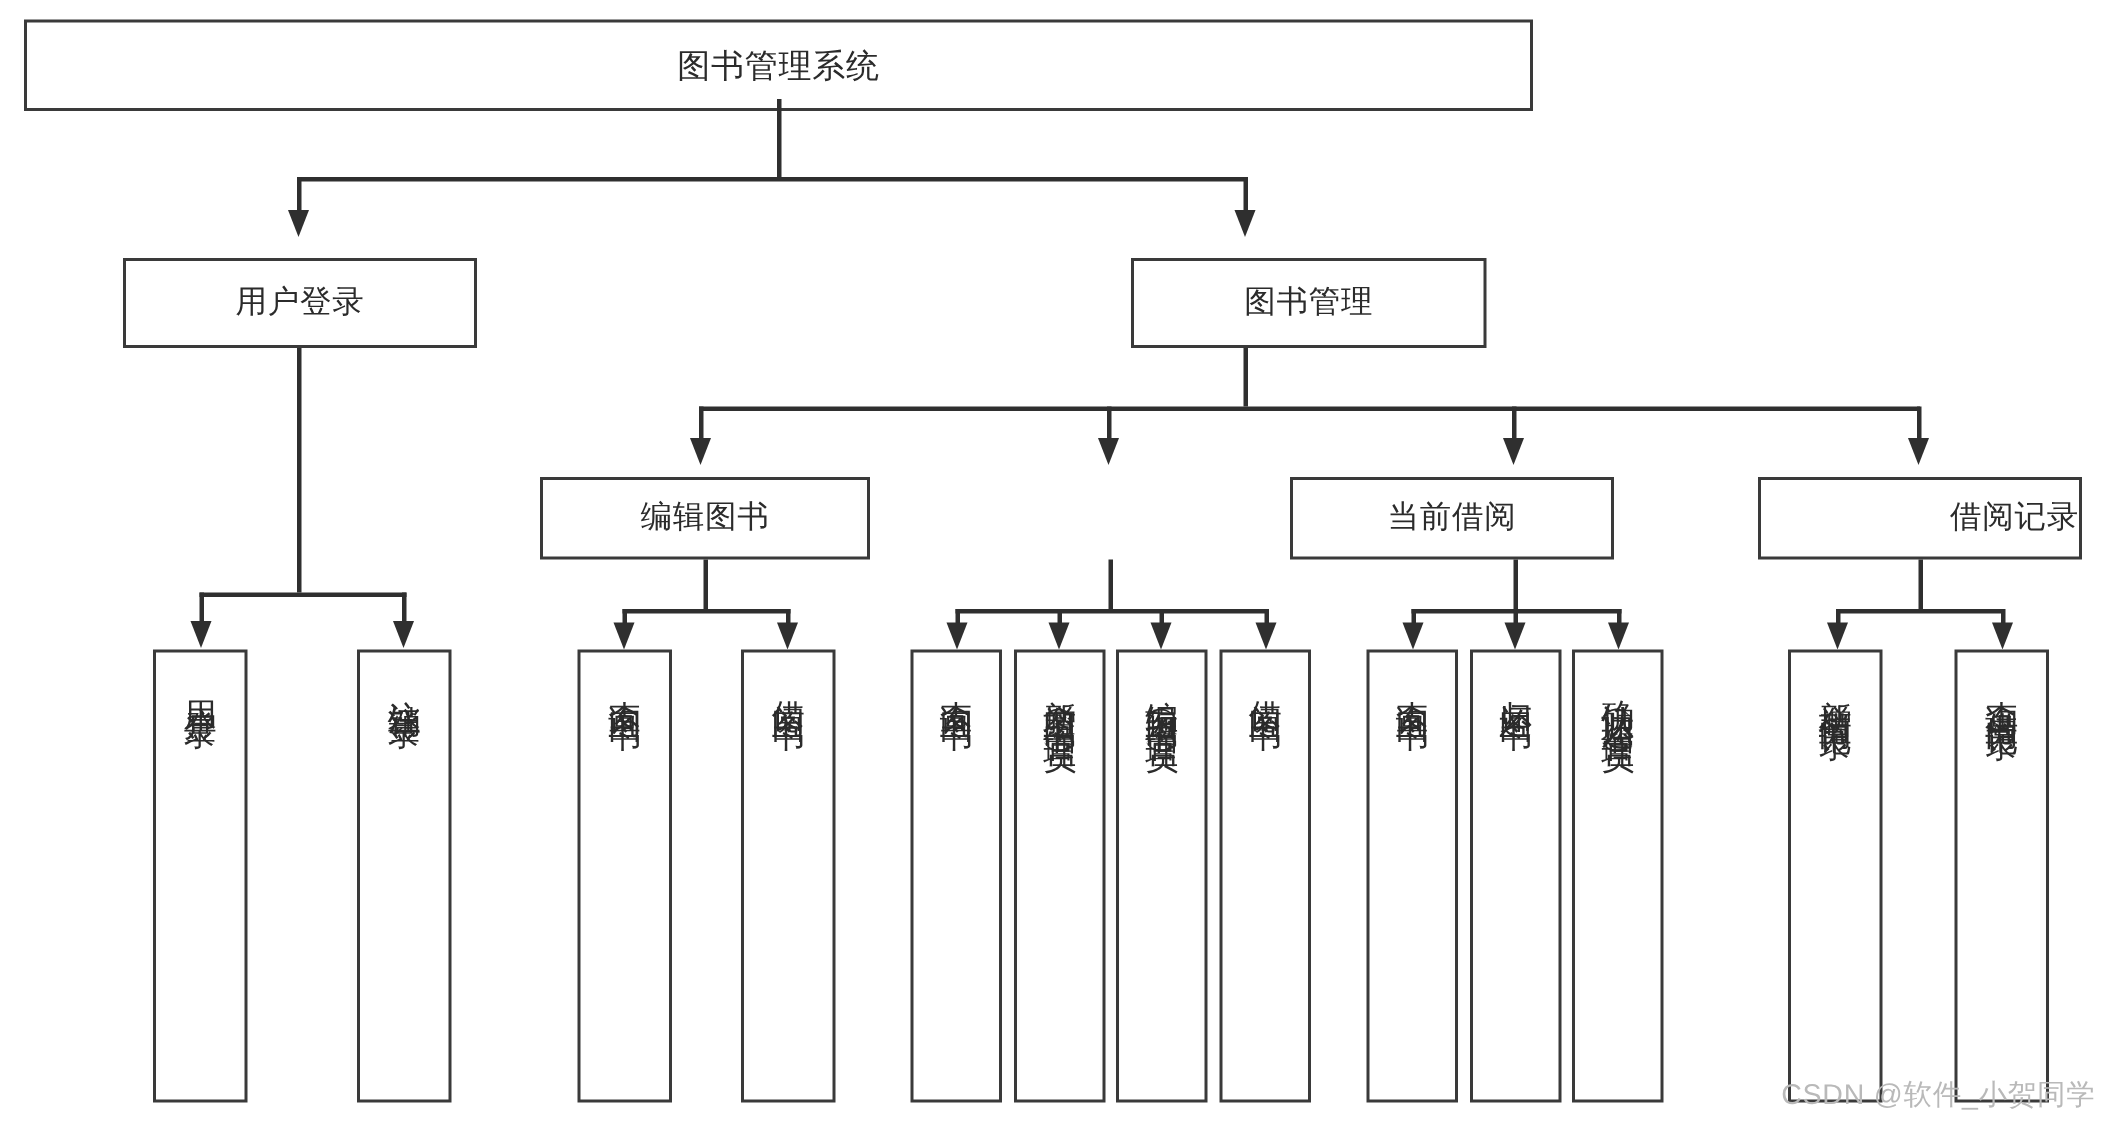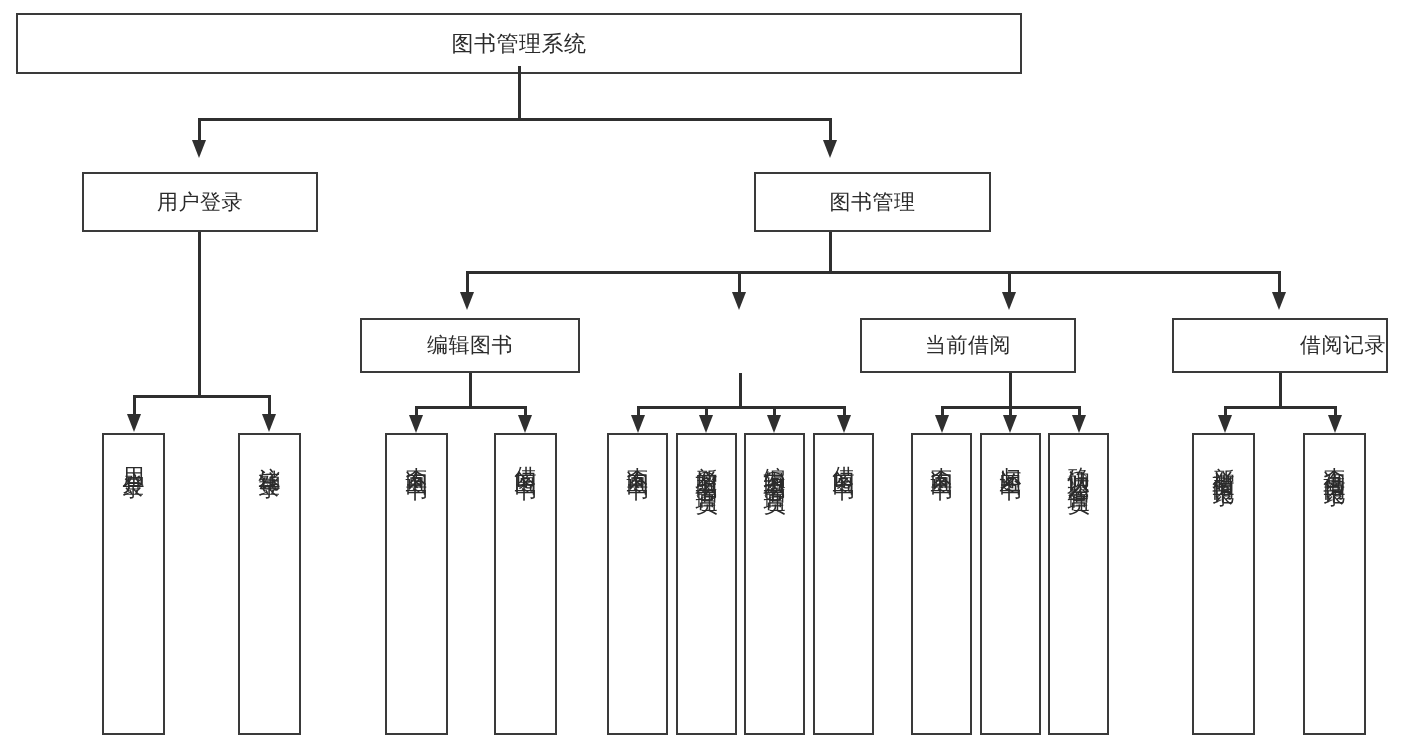--- a/index.html
+++ b/index.html
@@ -210,14 +210,15 @@
     <span class="label">确认归还（管理员）</span>
   </div>
 
   <div class="node leaf" style="left:1192px; top:433px; width:63px; height:302px;">
     <span class="label">新增借阅记录</span>
   </div>
   <div class="node leaf" style="left:1303px; top:433px; width:63px; height:302px;">
     <span class="label">查询借阅记录</span>
   </div>
 
+  <div id="watermark">CSDN @软件_小贺同学</div>
 
 </div>
 
 </body></html>

